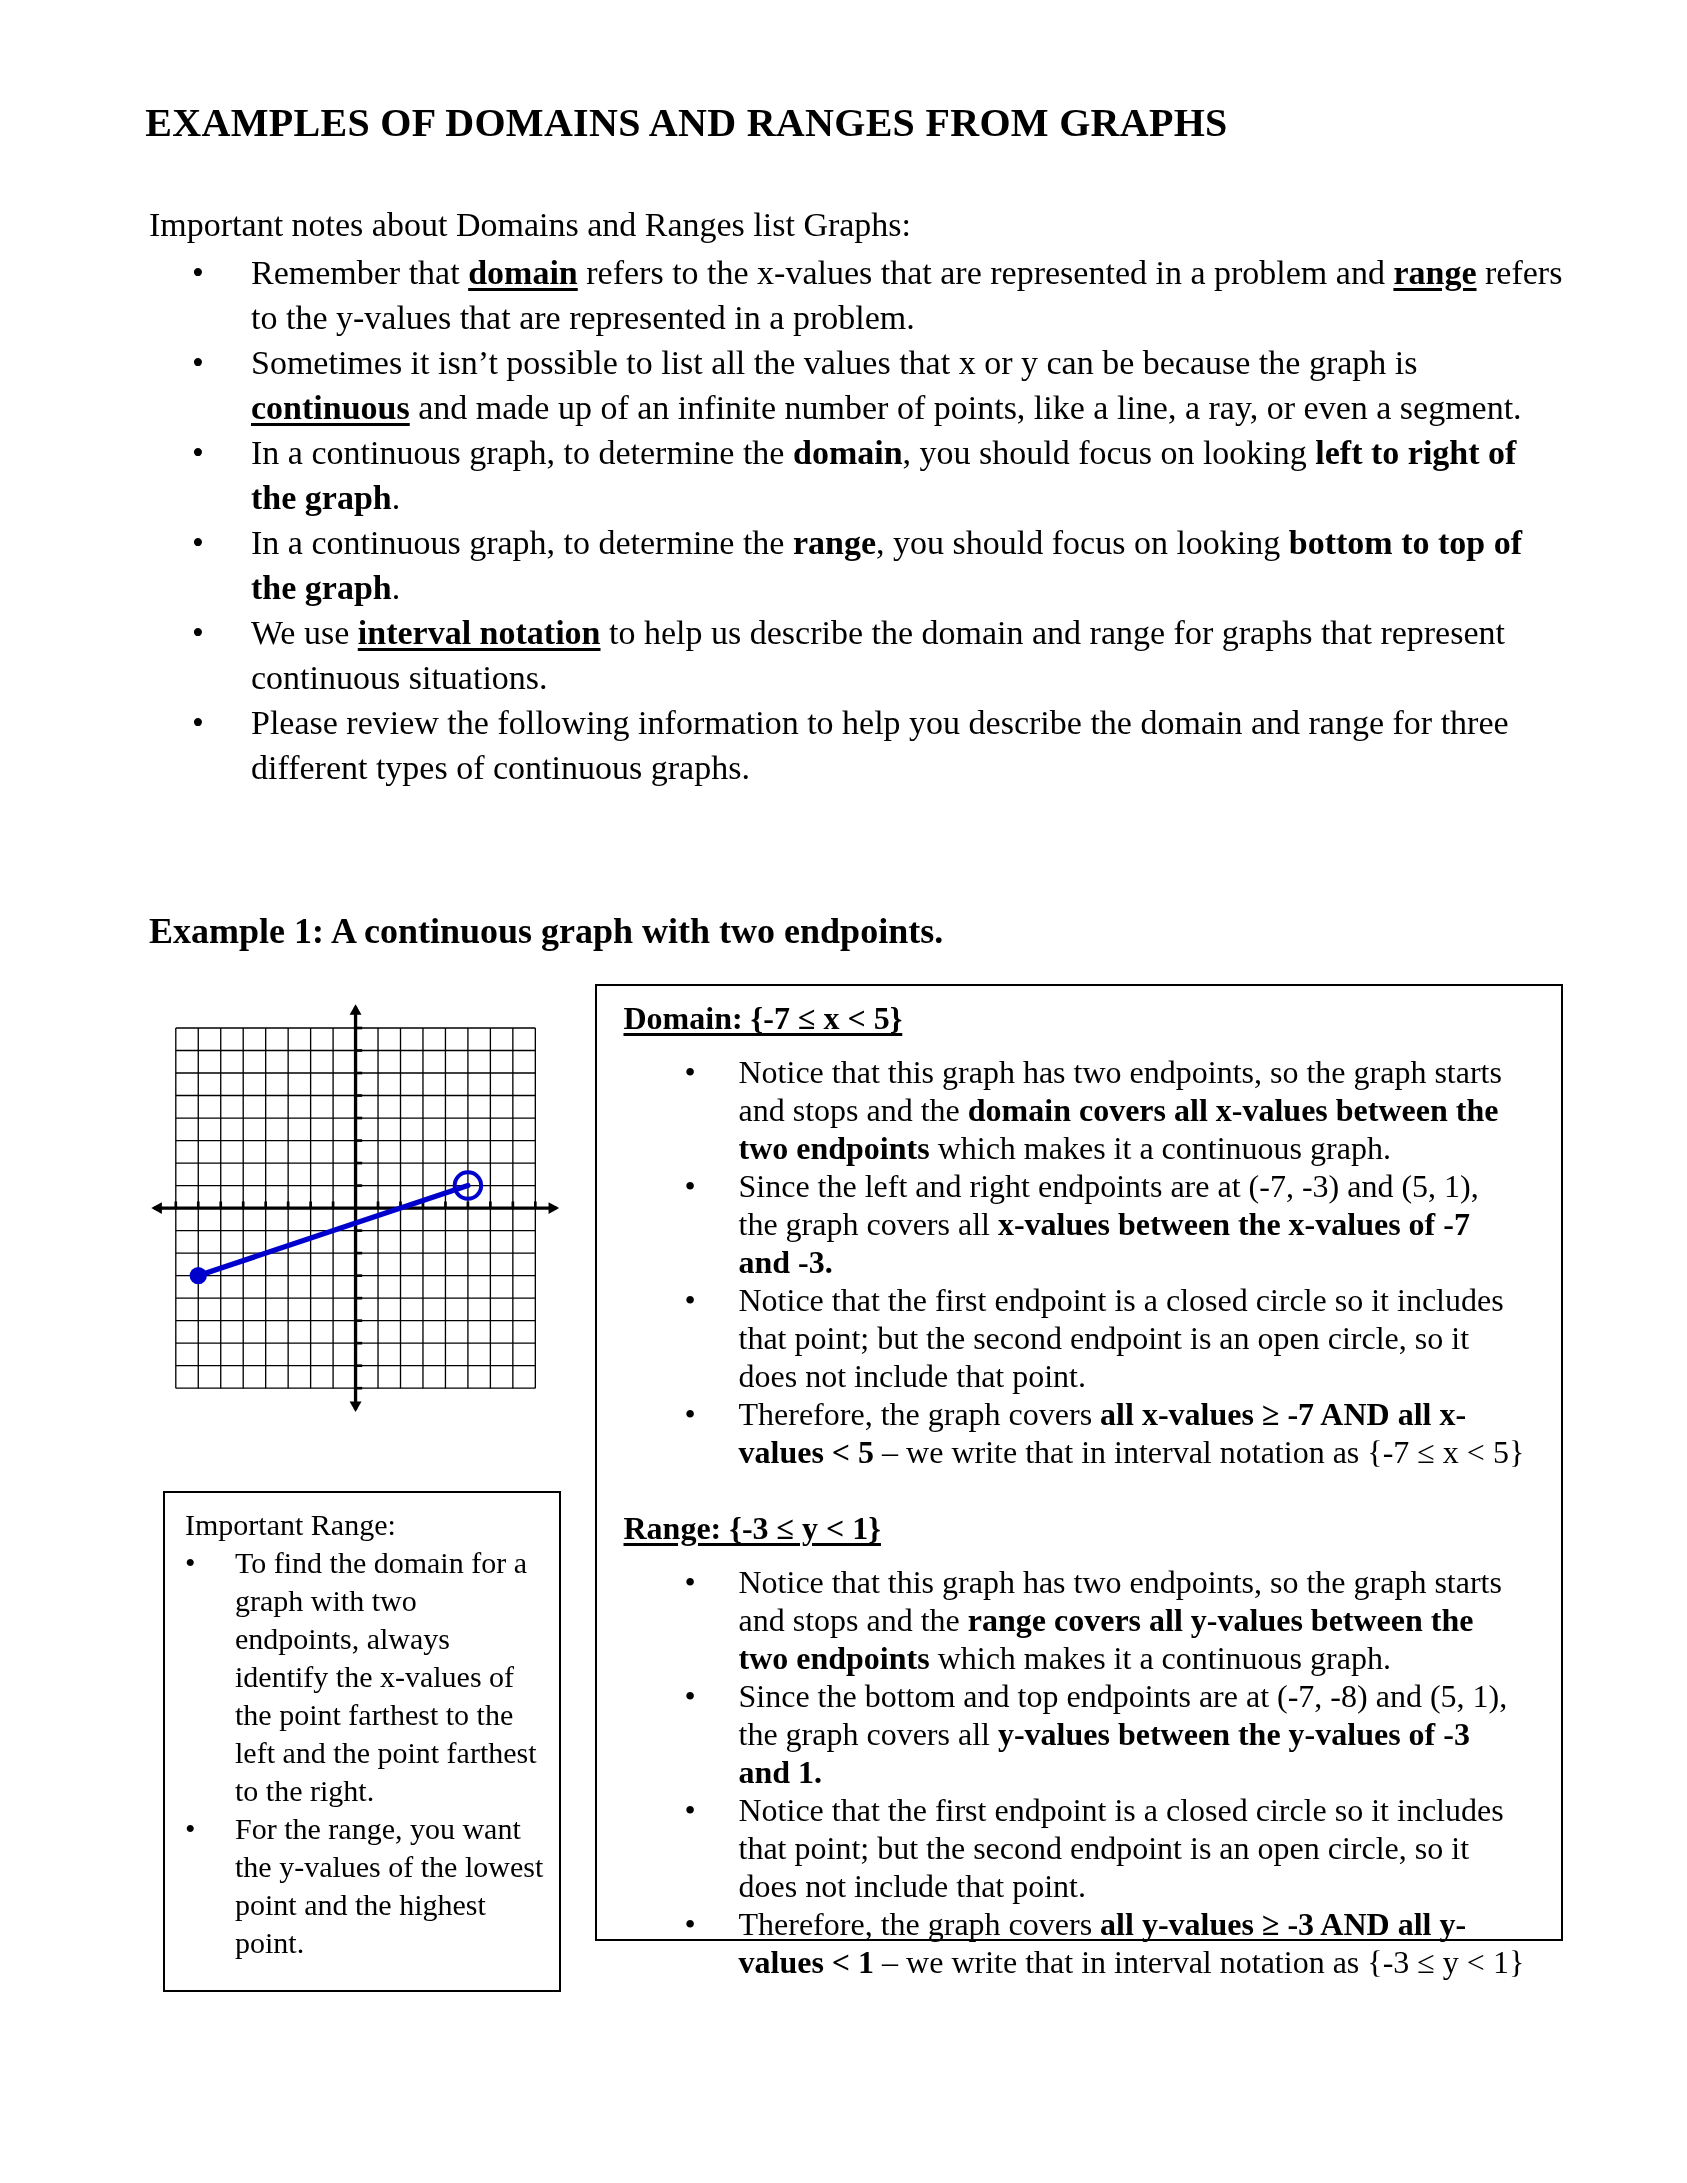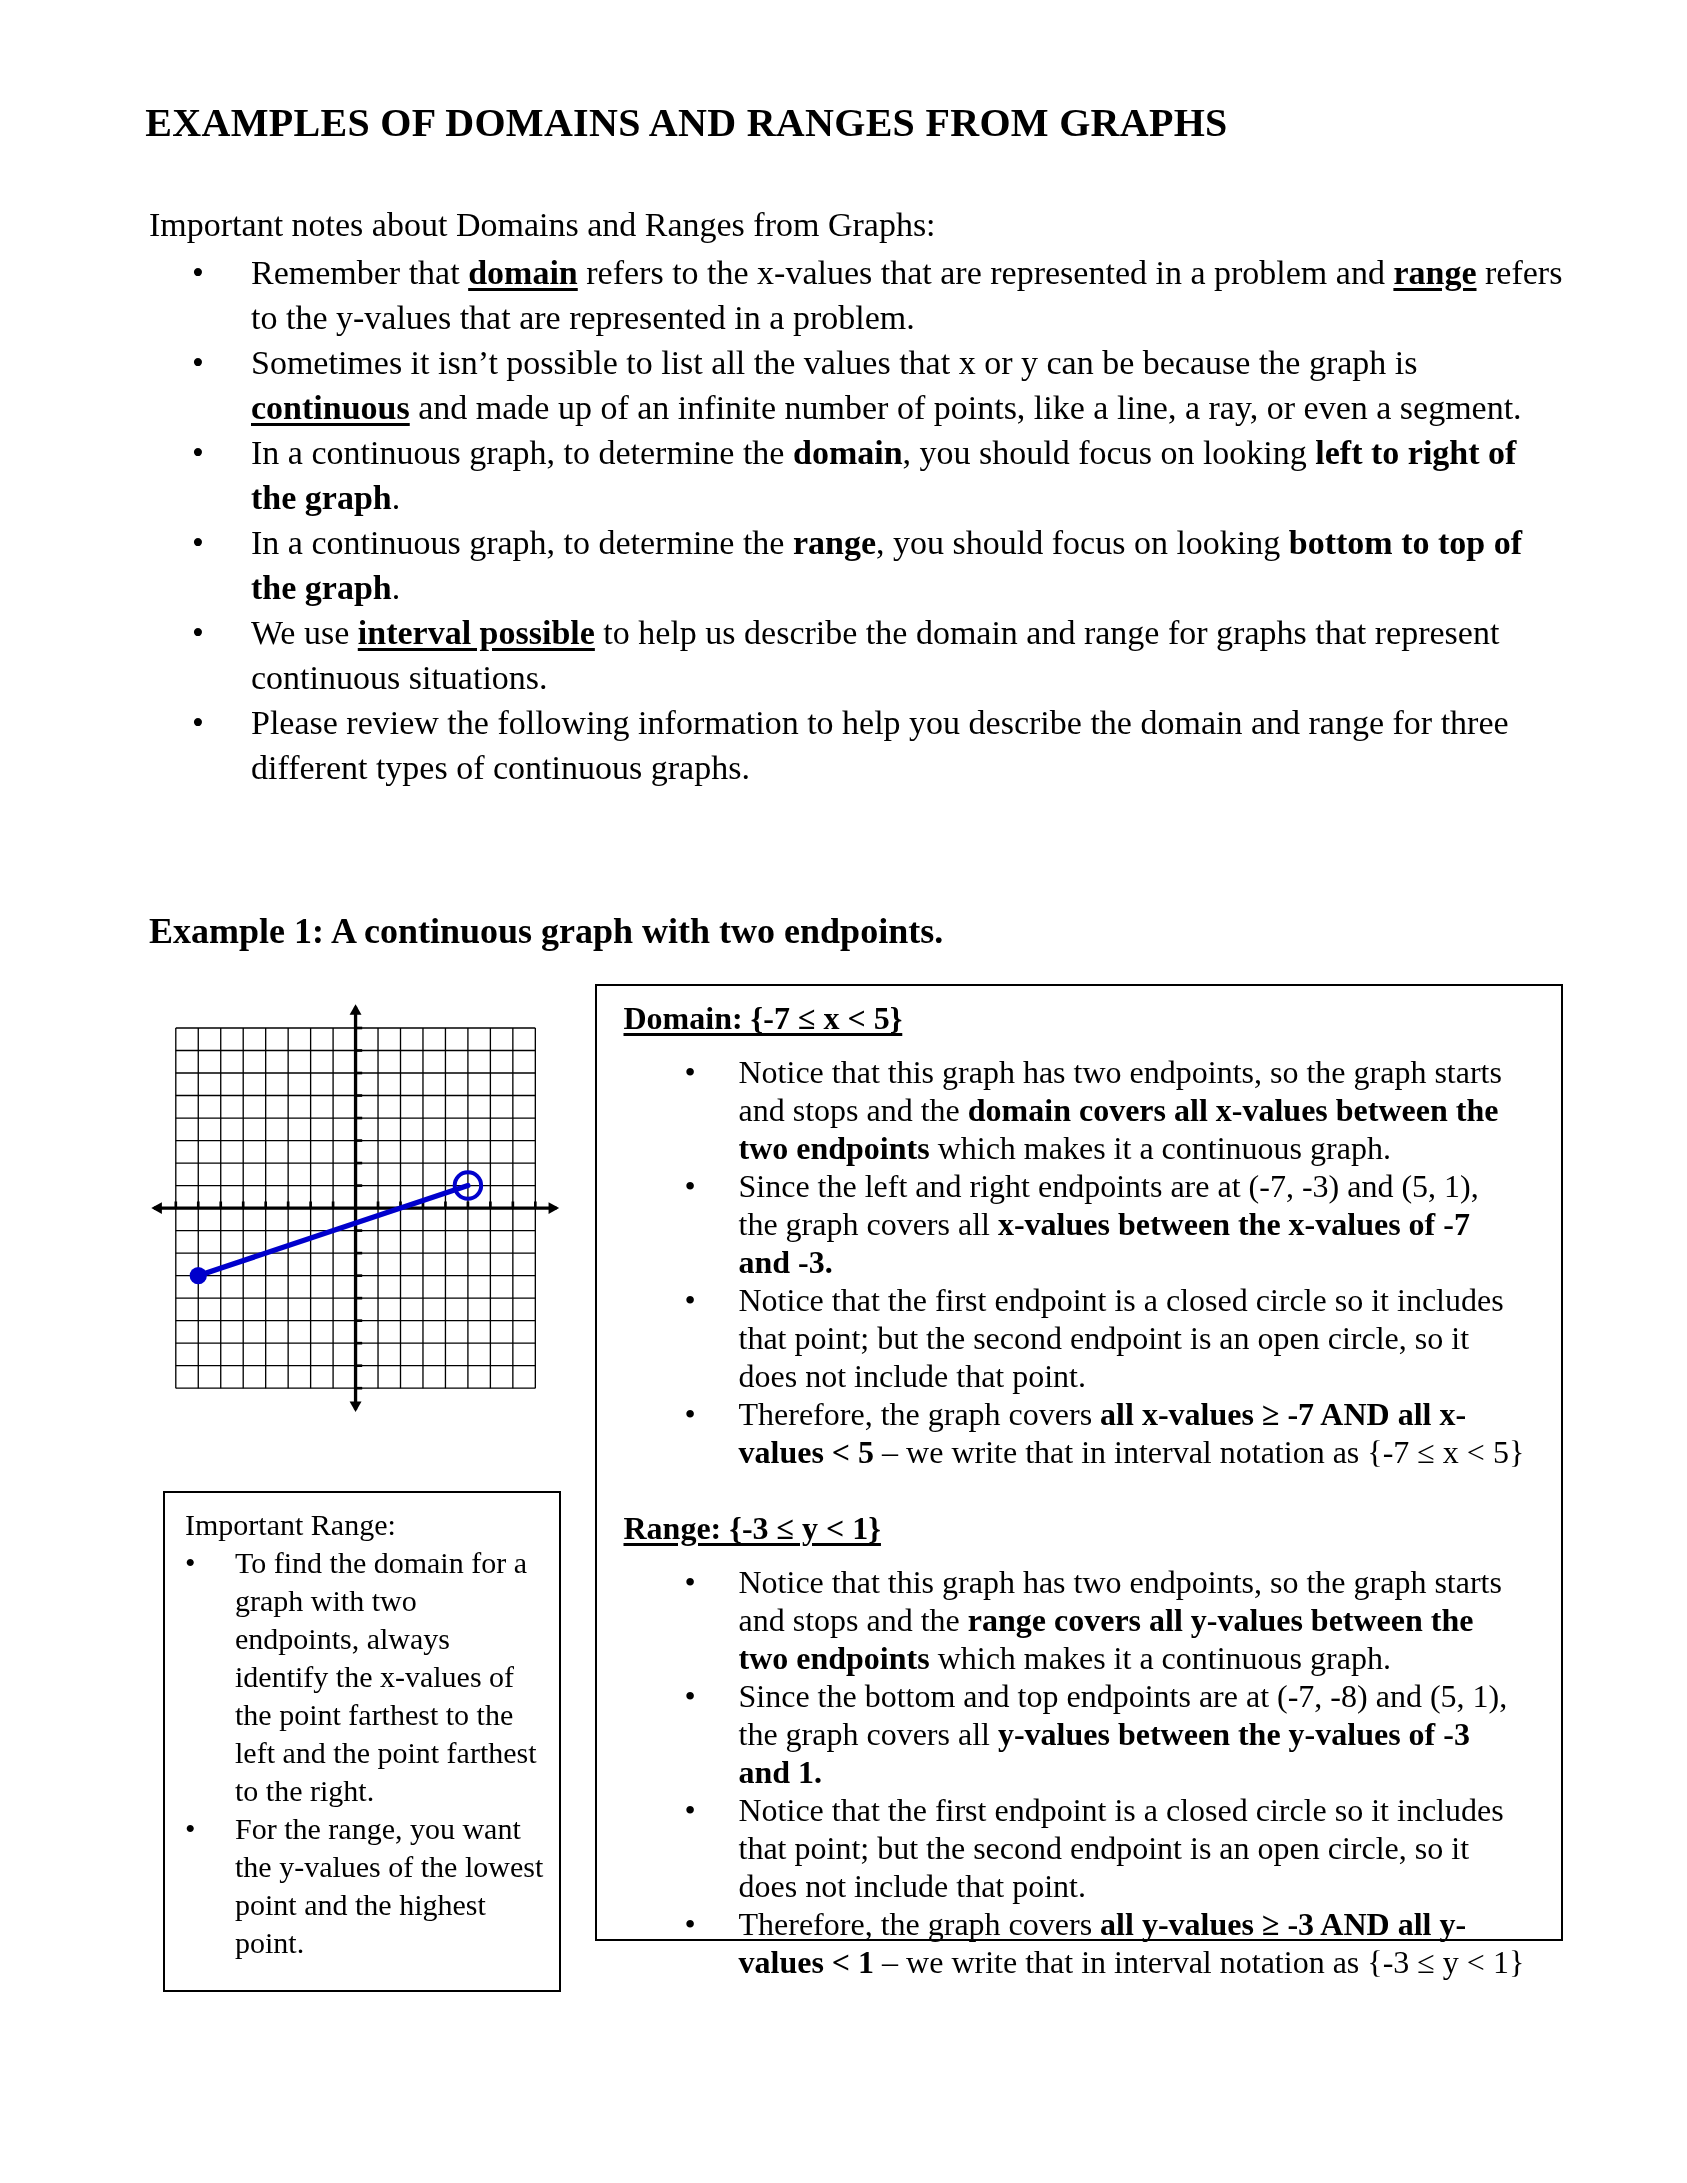--- a/index.html
+++ b/index.html
@@ -49,27 +49,27 @@
     .note-box ul { margin: 0; padding: 0; list-style: none; }
     .note-box li { position: relative; padding-left: 50px; }
     .note-box li::before { content: "\2022"; position: absolute; left: 0; top: 0; }
   </style>
 </head>
 <body>
 
 <div class="title">EXAMPLES OF DOMAINS AND RANGES FROM GRAPHS</div>
 
 <div class="intro">
-  <div>Important notes about Domains and Ranges from Graphs:</div>
+  <div>Important notes about Domains and Ranges list Graphs:</div>
   <ul>
     <li><span>Remember that </span><span class="bu">domain</span><span> refers to the x-values that are represented in a problem and </span><span class="bu">range</span><span> refers to the y-values that are represented in a problem.</span></li>
     <li><span>Sometimes it isn’t possible to list all the values that x or y can be because the graph is </span><span class="bu">continuous</span><span> and made up of an infinite number of points, like a line, a ray, or even a segment.</span></li>
     <li><span>In a continuous graph, to determine the </span><span class="b">domain</span><span>, you should focus on looking </span><span class="b">left to right of the graph</span><span>.</span></li>
     <li><span>In a continuous graph, to determine the </span><span class="b">range</span><span>, you should focus on looking </span><span class="b">bottom to top of the graph</span><span>.</span></li>
-    <li><span>We use </span><span class="bu">interval possible</span><span> to help us describe the domain and range for graphs that represent continuous situations.</span></li>
+    <li><span>We use </span><span class="bu">interval notation</span><span> to help us describe the domain and range for graphs that represent continuous situations.</span></li>
     <li><span>Please review the following information to help you describe the domain and range for three different types of continuous graphs.</span></li>
   </ul>
 </div>
 
 <div class="example-heading">Example 1: A continuous graph with two endpoints.</div>
 
 <svg class="graph" id="graph" width="437" height="437" viewBox="0 0 660 660" xmlns="http://www.w3.org/2000/svg">
     <line x1="45" y1="74" x2="45" y2="618" stroke="#000000" stroke-width="2"></line>
     <line x1="78.9375" y1="74" x2="78.9375" y2="618" stroke="#000000" stroke-width="2"></line>
     <line x1="112.875" y1="74" x2="112.875" y2="618" stroke="#000000" stroke-width="2"></line>

